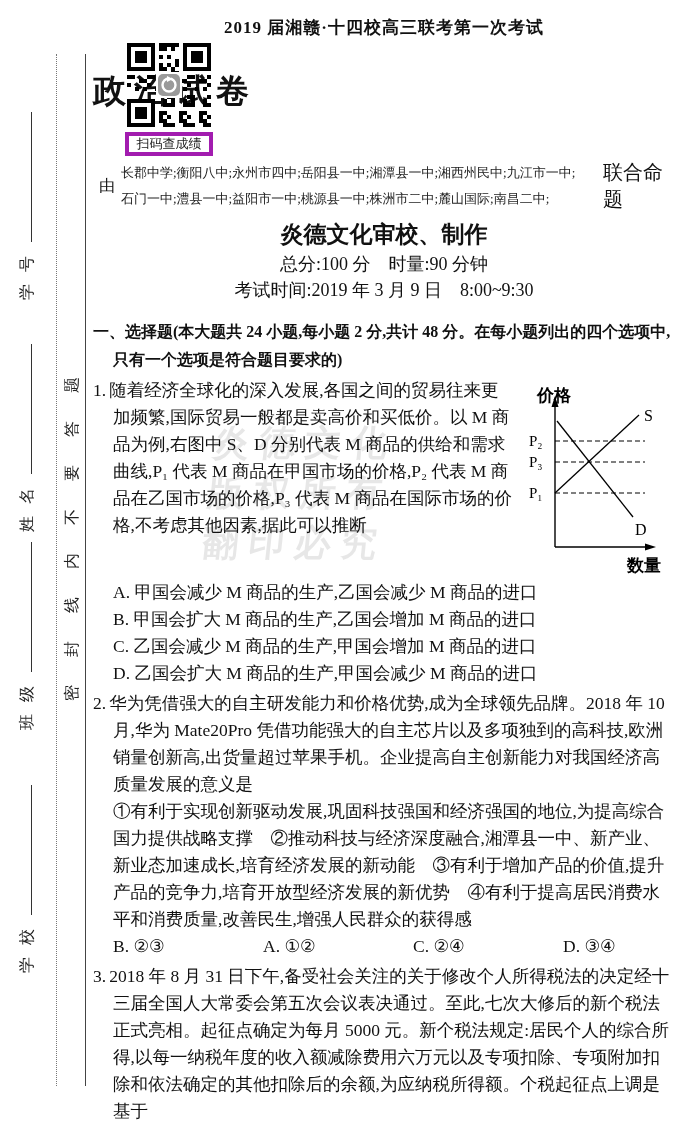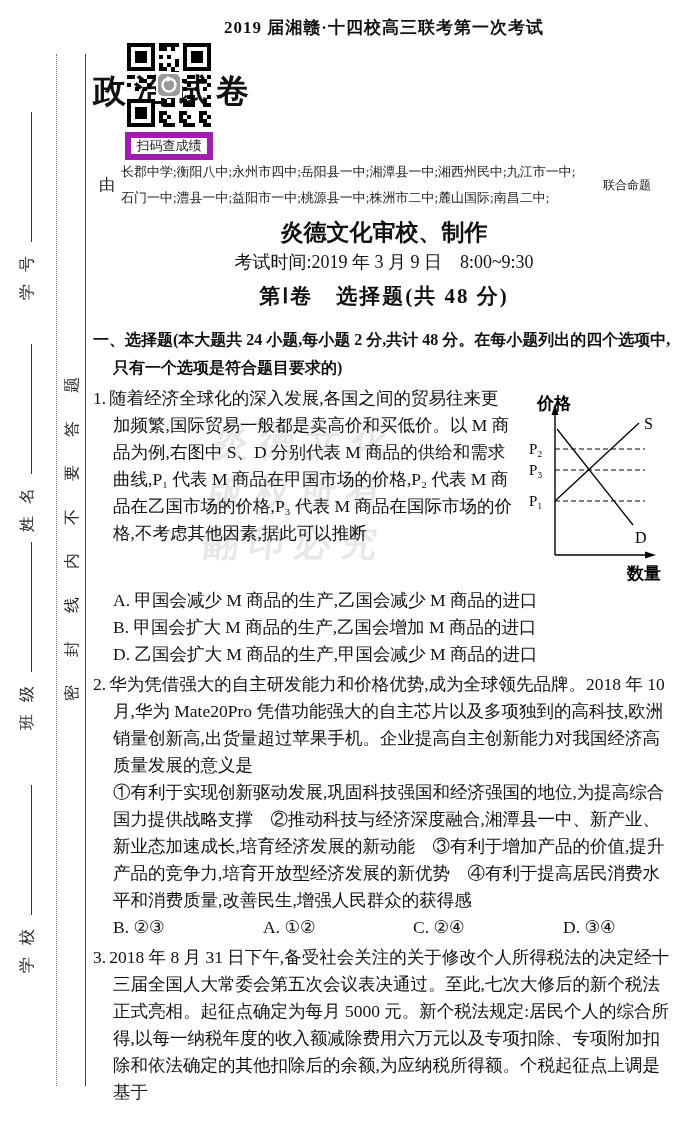--- a/index.html
+++ b/index.html
@@ -17,28 +17,28 @@
   .field-g .bl{display:inline-block;width:130px;border-bottom:1px solid #333;height:13px;margin-left:2px;}
   
   .watermark{position:absolute;left:208px;top:418px;z-index:0;font-size:36px;font-weight:bold;
     color:rgba(70,70,70,0.13);letter-spacing:10px;line-height:50px;transform:skewX(-6deg);text-align:center;
     font-family:"Liberation Sans",sans-serif;}
   
   .content{position:absolute;left:93px;top:0;width:582px;z-index:1;}
   .main-title{margin-top:16px;text-align:center;font-size:17px;font-weight:bold;letter-spacing:1px;}
   .head-row{position:relative;height:108px;}
   .qr-block{position:absolute;left:30px;top:4px;width:92px;text-align:center;}
-  .qr-caption{display:block;font-size:13px;font-family:"Liberation Sans",sans-serif;border:6px solid #a21caf;
+  .qr-caption{display:block;font-size:13px;font-family:"Liberation Sans",sans-serif;border:4px solid #a21caf;
     margin:1px 2px 0 2px;line-height:16px;color:#222;}
   .subject-title{text-align:left;padding-top:30px;font-size:33px;font-weight:bold;letter-spacing:8px;
     font-family:"Liberation Sans",sans-serif;}
   .schools-row{display:flex;align-items:center;margin-top:12px;}
   .schools-prefix{font-size:16px;margin:0 6px 0 6px;flex:none;}
   .schools-lines{flex:1;font-size:13px;line-height:26px;color:#222;}
-  .schools-suffix{font-size:12px;margin-left:15px;flex:none;width:72px;}
+  .schools-suffix{font-size:20px;margin-left:15px;flex:none;width:72px;}
   .producer-line{text-align:center;font-size:23px;font-weight:bold;font-family:"Liberation Sans",sans-serif;margin-top:6px;}
   .totals-line,.examtime-line{text-align:center;font-size:18px;line-height:24px;margin-top:2px;}
   .score-row{text-align:right;padding-right:26px;font-size:19px;font-weight:bold;margin-top:4px;height:24px;}
   .score-blank{display:inline-block;width:72px;border-bottom:1.5px solid #222;height:16px;}
   .section-heading{text-align:center;font-size:21px;font-weight:bold;margin-top:8px;letter-spacing:2px;}
   .mcq-instructions{font-weight:bold;font-size:16px;line-height:28px;margin-top:16px;}
   .hang{padding-left:20px;text-indent:-20px;}
   .qblock{font-size:17.5px;line-height:27px;margin-top:3px;}
   .qnum{padding-right:3px;}
   .chart-wrap{float:right;width:156px;height:198px;margin:2px 0 2px 6px;text-align:right;}
@@ -200,24 +200,24 @@
   <div class="schools-row">
     <span class="schools-prefix">由</span>
     <span class="schools-lines">
       <span>长郡中学;衡阳八中;永州市四中;岳阳县一中;湘潭县一中;湘西州民中;九江市一中;</span><br>
       <span>石门一中;澧县一中;益阳市一中;桃源县一中;株洲市二中;麓山国际;南昌二中;</span>
     </span>
     <span class="schools-suffix">联合命题</span>
   </div>
 
   <div class="producer-line">炎德文化审校、制作</div>
+  <div class="totals-line">总分:100 分　时量:90 分钟</div>
   <div class="examtime-line">考试时间:2019 年 3 月 9 日　8:00~9:30</div>
 
 
-  <div class="section-heading">第Ⅰ卷　选择题(共 48 分)</div>
   <div class="mcq-instructions hang">一、选择题(本大题共 24 小题,每小题 2 分,共计 48 分。在每小题列出的四个选项中,只有一个选项是符合题目要求的)</div>
 
   <div class="qblock">
     <div class="chart-wrap">
       <svg id="sdchart" width="156" height="198" viewBox="0 0 148 198">
           <line x1="32" y1="168" x2="32" y2="26" stroke="#000" stroke-width="1.4"></line>
           <polygon points="32,17 28.5,28 35.5,28"></polygon>
           <line x1="32" y1="168" x2="124" y2="168" stroke="#000" stroke-width="1.4"></line>
           <polygon points="133,168 122,164.5 122,171.5"></polygon>
           <text x="14" y="22" font-size="17" font-weight="bold">价格</text>
@@ -233,20 +233,21 @@
           <line x1="32" y1="114" x2="122" y2="114" stroke="#000" stroke-width="1" stroke-dasharray="5 3"></line>
           <text x="6" y="119" font-size="15">P₁</text>
         </svg>
     </div>
     <div class="hang">
       <span class="qnum">1.</span><span>随着经济全球化的深入发展,各国之间的贸易往来更加频繁,国际贸易一般都是卖高价和买低价。以 M 商品为例,右图中 S、D 分别代表 M 商品的供给和需求曲线,P₁ 代表 M 商品在甲国市场的价格,P₂ 代表 M 商品在乙国市场的价格,P₃ 代表 M 商品在国际市场的价格,不考虑其他因素,据此可以推断</span>
     </div>
     <div class="q1opts">
       <div class="opt">A. 甲国会减少 M 商品的生产,乙国会减少 M 商品的进口</div>
       <div class="opt">B. 甲国会扩大 M 商品的生产,乙国会增加 M 商品的进口</div>
+      <div class="opt">C. 乙国会减少 M 商品的生产,甲国会增加 M 商品的进口</div>
       <div class="opt">D. 乙国会扩大 M 商品的生产,甲国会减少 M 商品的进口</div>
     </div>
   </div>
 
   <div class="qblock">
     <div class="hang">
       <span class="qnum">2.</span><span>华为凭借强大的自主研发能力和价格优势,成为全球领先品牌。2018 年 10 月,华为 Mate20Pro 凭借功能强大的自主芯片以及多项独到的高科技,欧洲销量创新高,出货量超过苹果手机。企业提高自主创新能力对我国经济高质量发展的意义是</span>
     </div>
     <div class="subitems">①有利于实现创新驱动发展,巩固科技强国和经济强国的地位,为提高综合国力提供战略支撑　②推动科技与经济深度融合,湘潭县一中、新产业、新业态加速成长,培育经济发展的新动能　③有利于增加产品的价值,提升产品的竞争力,培育开放型经济发展的新优势　④有利于提高居民消费水平和消费质量,改善民生,增强人民群众的获得感</div>
     <div class="opt-row">

